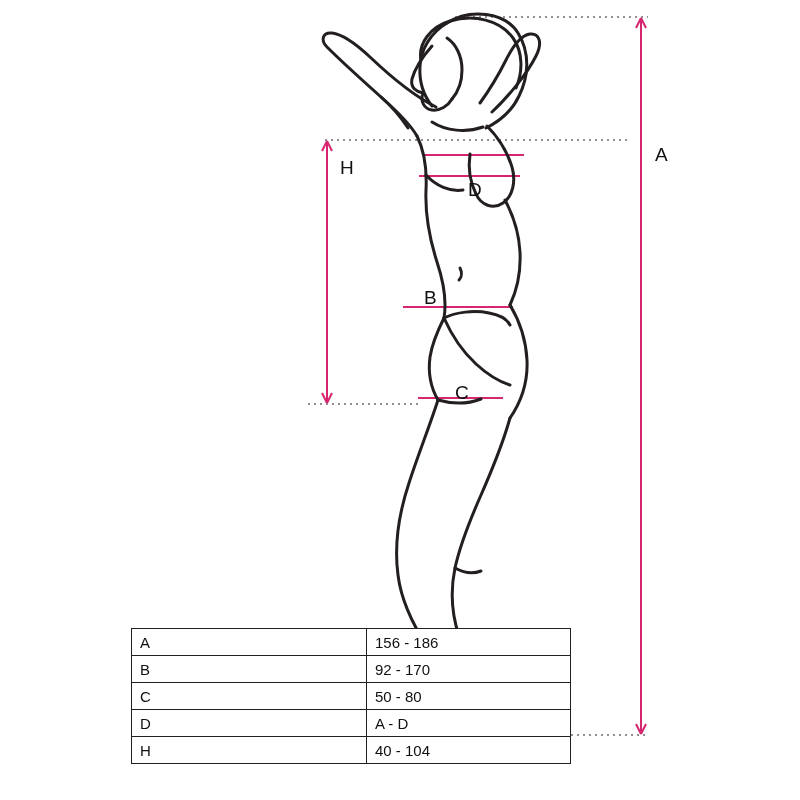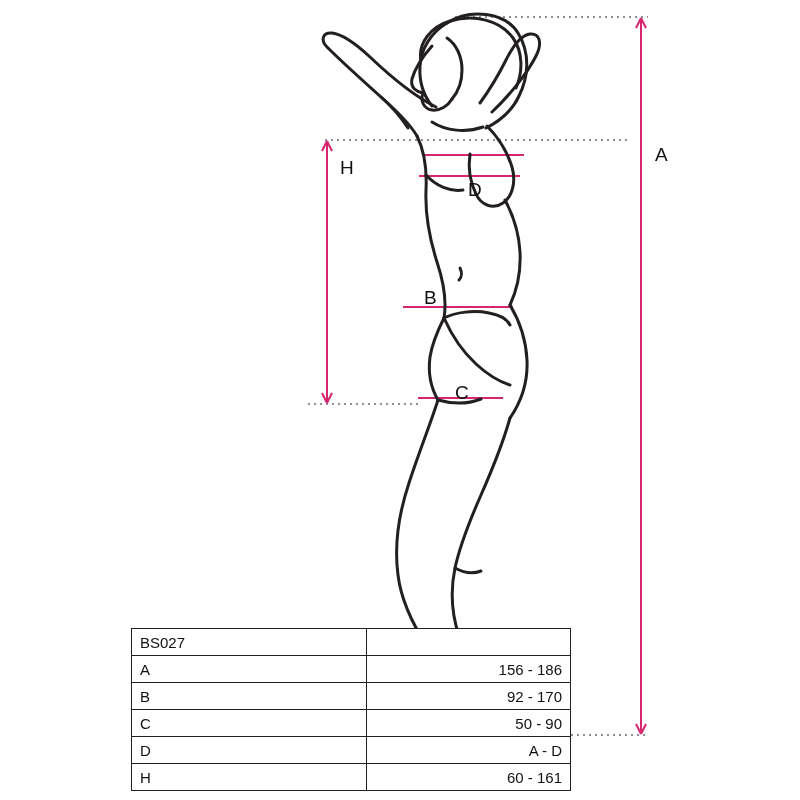--- a/index.html
+++ b/index.html
@@ -46,21 +46,21 @@
     padding: 0 8px;
     font-family: "Liberation Sans", sans-serif;
     font-size: 15px;
     color: #111111;
   }
   #size-table td.col-key {
     width: 218px;
     text-align: left;
   }
   #size-table td.col-val {
-    text-align: right;
+    text-align: left;
     margin-left: 44px;
   }
 </style>
 </head>
 <body>
 
 <div id="page">
 
   <svg id="figure-svg" viewBox="0 0 800 800">
 
@@ -140,39 +140,35 @@
 
   <div class="dim-label" style="left:655px; top:145px;">A</div>
   <div class="dim-label" style="left:340px; top:158px;">H</div>
   <div class="dim-label" style="left:468px; top:180px;">D</div>
   <div class="dim-label" style="left:424px; top:288px;">B</div>
   <div class="dim-label" style="left:455px; top:383px;">C</div>
 
   <table id="size-table">
     <tbody>
       <tr>
-        <td class="col-key">BS027</td>
-        <td class="col-val"></td>
-      </tr>
-      <tr>
         <td class="col-key">A</td>
         <td class="col-val">156 - 186</td>
       </tr>
       <tr>
         <td class="col-key">B</td>
         <td class="col-val">92 - 170</td>
       </tr>
       <tr>
         <td class="col-key">C</td>
-        <td class="col-val">50 - 90</td>
+        <td class="col-val">50 - 80</td>
       </tr>
       <tr>
         <td class="col-key">D</td>
         <td class="col-val">A - D</td>
       </tr>
       <tr>
         <td class="col-key">H</td>
-        <td class="col-val">60 - 161</td>
+        <td class="col-val">40 - 104</td>
       </tr>
     </tbody>
   </table>
 
 </div>
 
 </body></html>

